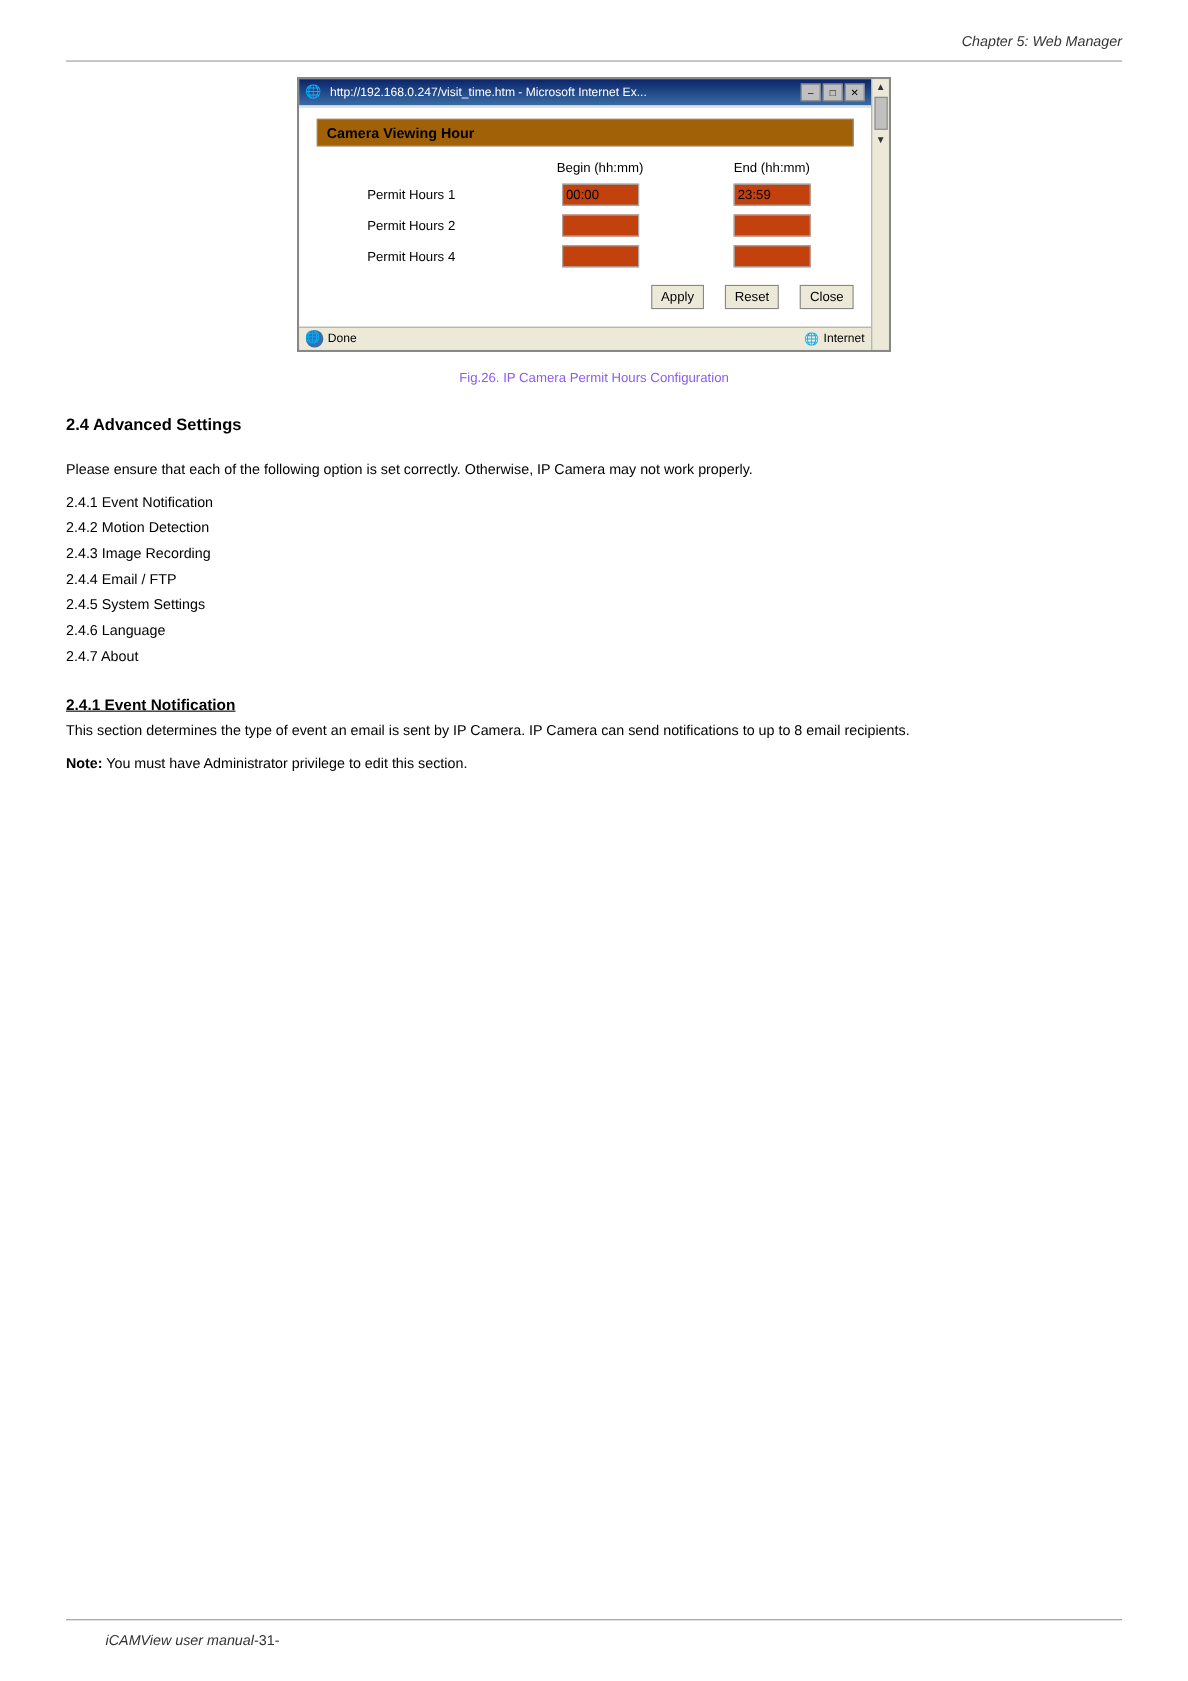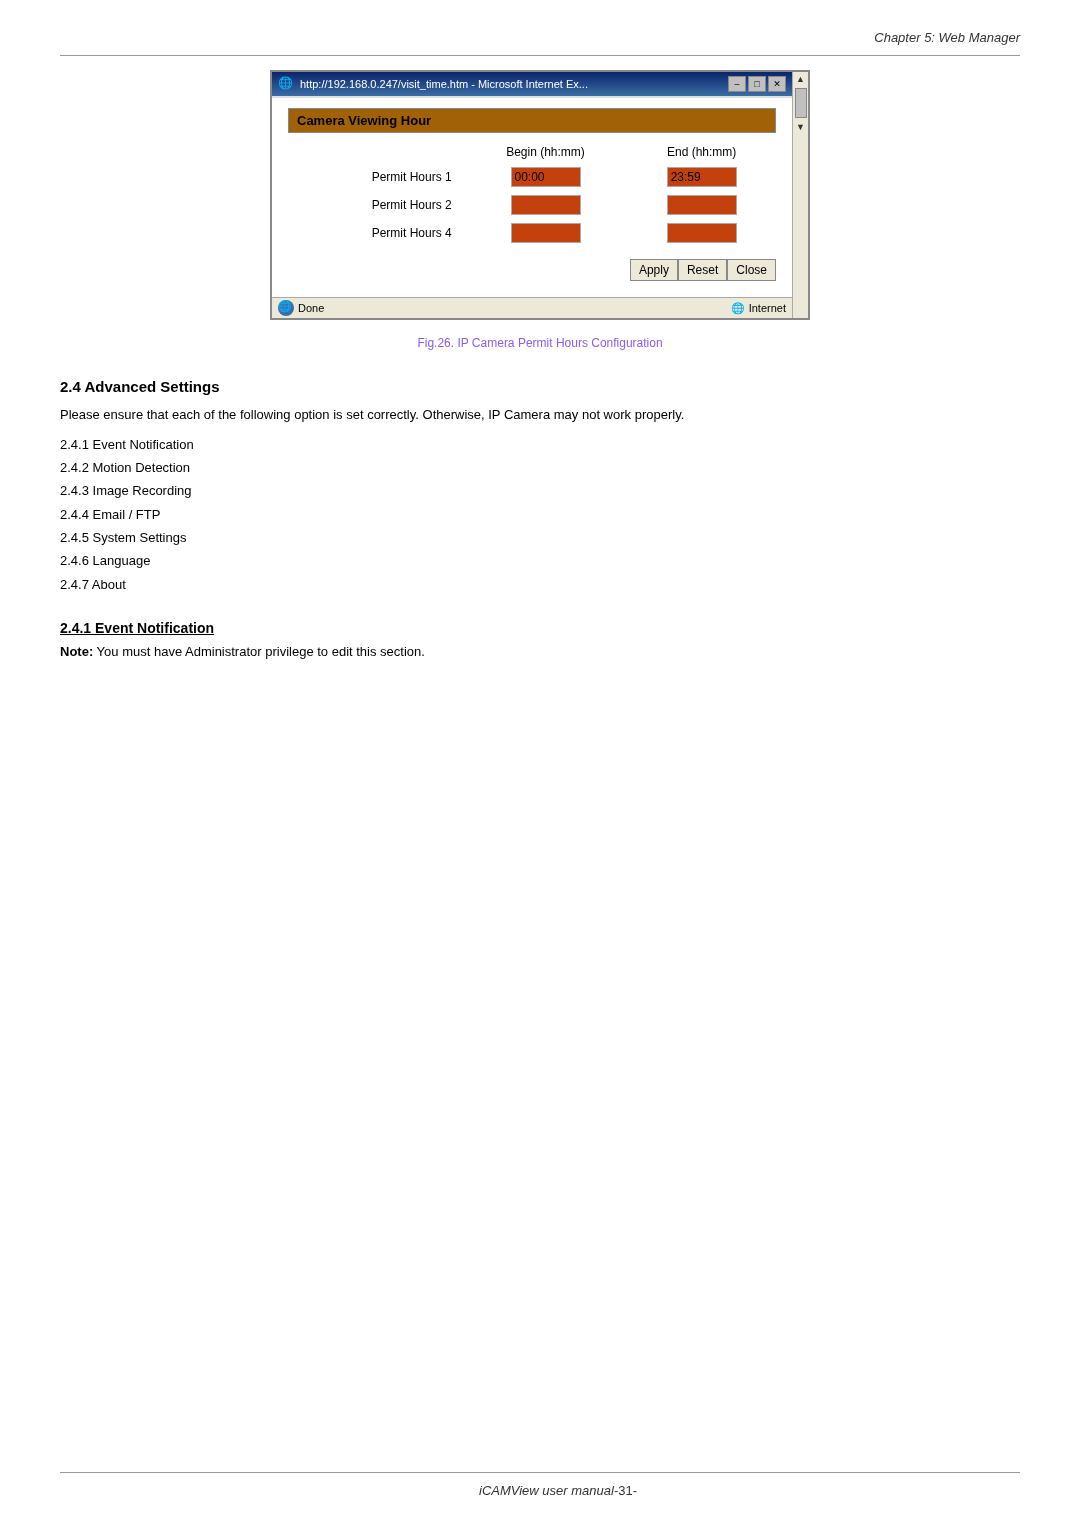--- a/index.html
+++ b/index.html
@@ -128,37 +128,36 @@
     }
 
     .permit-table td {
       padding: 4px 8px;
       font-size: 12px;
       text-align: center;
       vertical-align: middle;
     }
 
     .permit-table td.label-cell {
-      text-align: right;
       padding-right: 12px;
     }
 
     .permit-input {
       width: 70px;
       height: 20px;
       border: 1px solid #aaa;
       font-size: 12px;
       padding: 1px 3px;
       background: #c2410c;
     }
 
     .button-row {
       display: flex;
       justify-content: flex-end;
-      gap: 0;
+      gap: 19px;
       margin-top: 8px;
     }
 
     .dialog-btn {
       min-width: 42px;
       height: 22px;
       background: #ece9d8;
       border: 1px solid #888;
       font-size: 12px;
       cursor: pointer;
@@ -219,21 +218,21 @@
       text-align: center;
       font-size: 12px;
       color: #8b5cf6;
       margin-bottom: 28px;
     }
 
     
     .section-heading {
       font-size: 15px;
       font-weight: bold;
-      margin-bottom: 10px;
+      margin-bottom: 22px;
       margin-top: 10px;
     }
 
     .section-intro {
       font-size: 13px;
       margin-bottom: 8px;
       line-height: 1.5;
     }
 
     .toc-list {
@@ -270,21 +269,21 @@
       font-weight: bold;
     }
 
     
     .page-footer {
       position: absolute;
       bottom: 30px;
       left: 60px;
       right: 60px;
       display: flex;
-      justify-content: center;
+      justify-content: flex-start;
       align-items: center;
       margin-left: 36px;
     }
 
     .footer-divider {
       position: absolute;
       bottom: 55px;
       left: 60px;
       right: 60px;
       border-top: 1px solid #999;
@@ -412,20 +411,21 @@
       <li>2.4.2 Motion Detection</li>
       <li>2.4.3 Image Recording</li>
       <li>2.4.4 Email / FTP</li>
       <li>2.4.5 System Settings</li>
       <li>2.4.6 Language</li>
       <li>2.4.7 About</li>
     </ul>
 
   <div class="sub-section-heading">2.4.1 Event Notification</div>
 
+  <p class="sub-section-text">This section determines the type of event an email is sent by IP Camera.   IP Camera can send notifications to up to 8 email recipients.</p>
 
   <p class="note-text">
     <span class="note-bold">Note:</span><span> You must have Administrator privilege to edit this section.</span>
   </p>
 
 </div>
 
 <div class="footer-divider"></div>
 
 <div class="page-footer">

